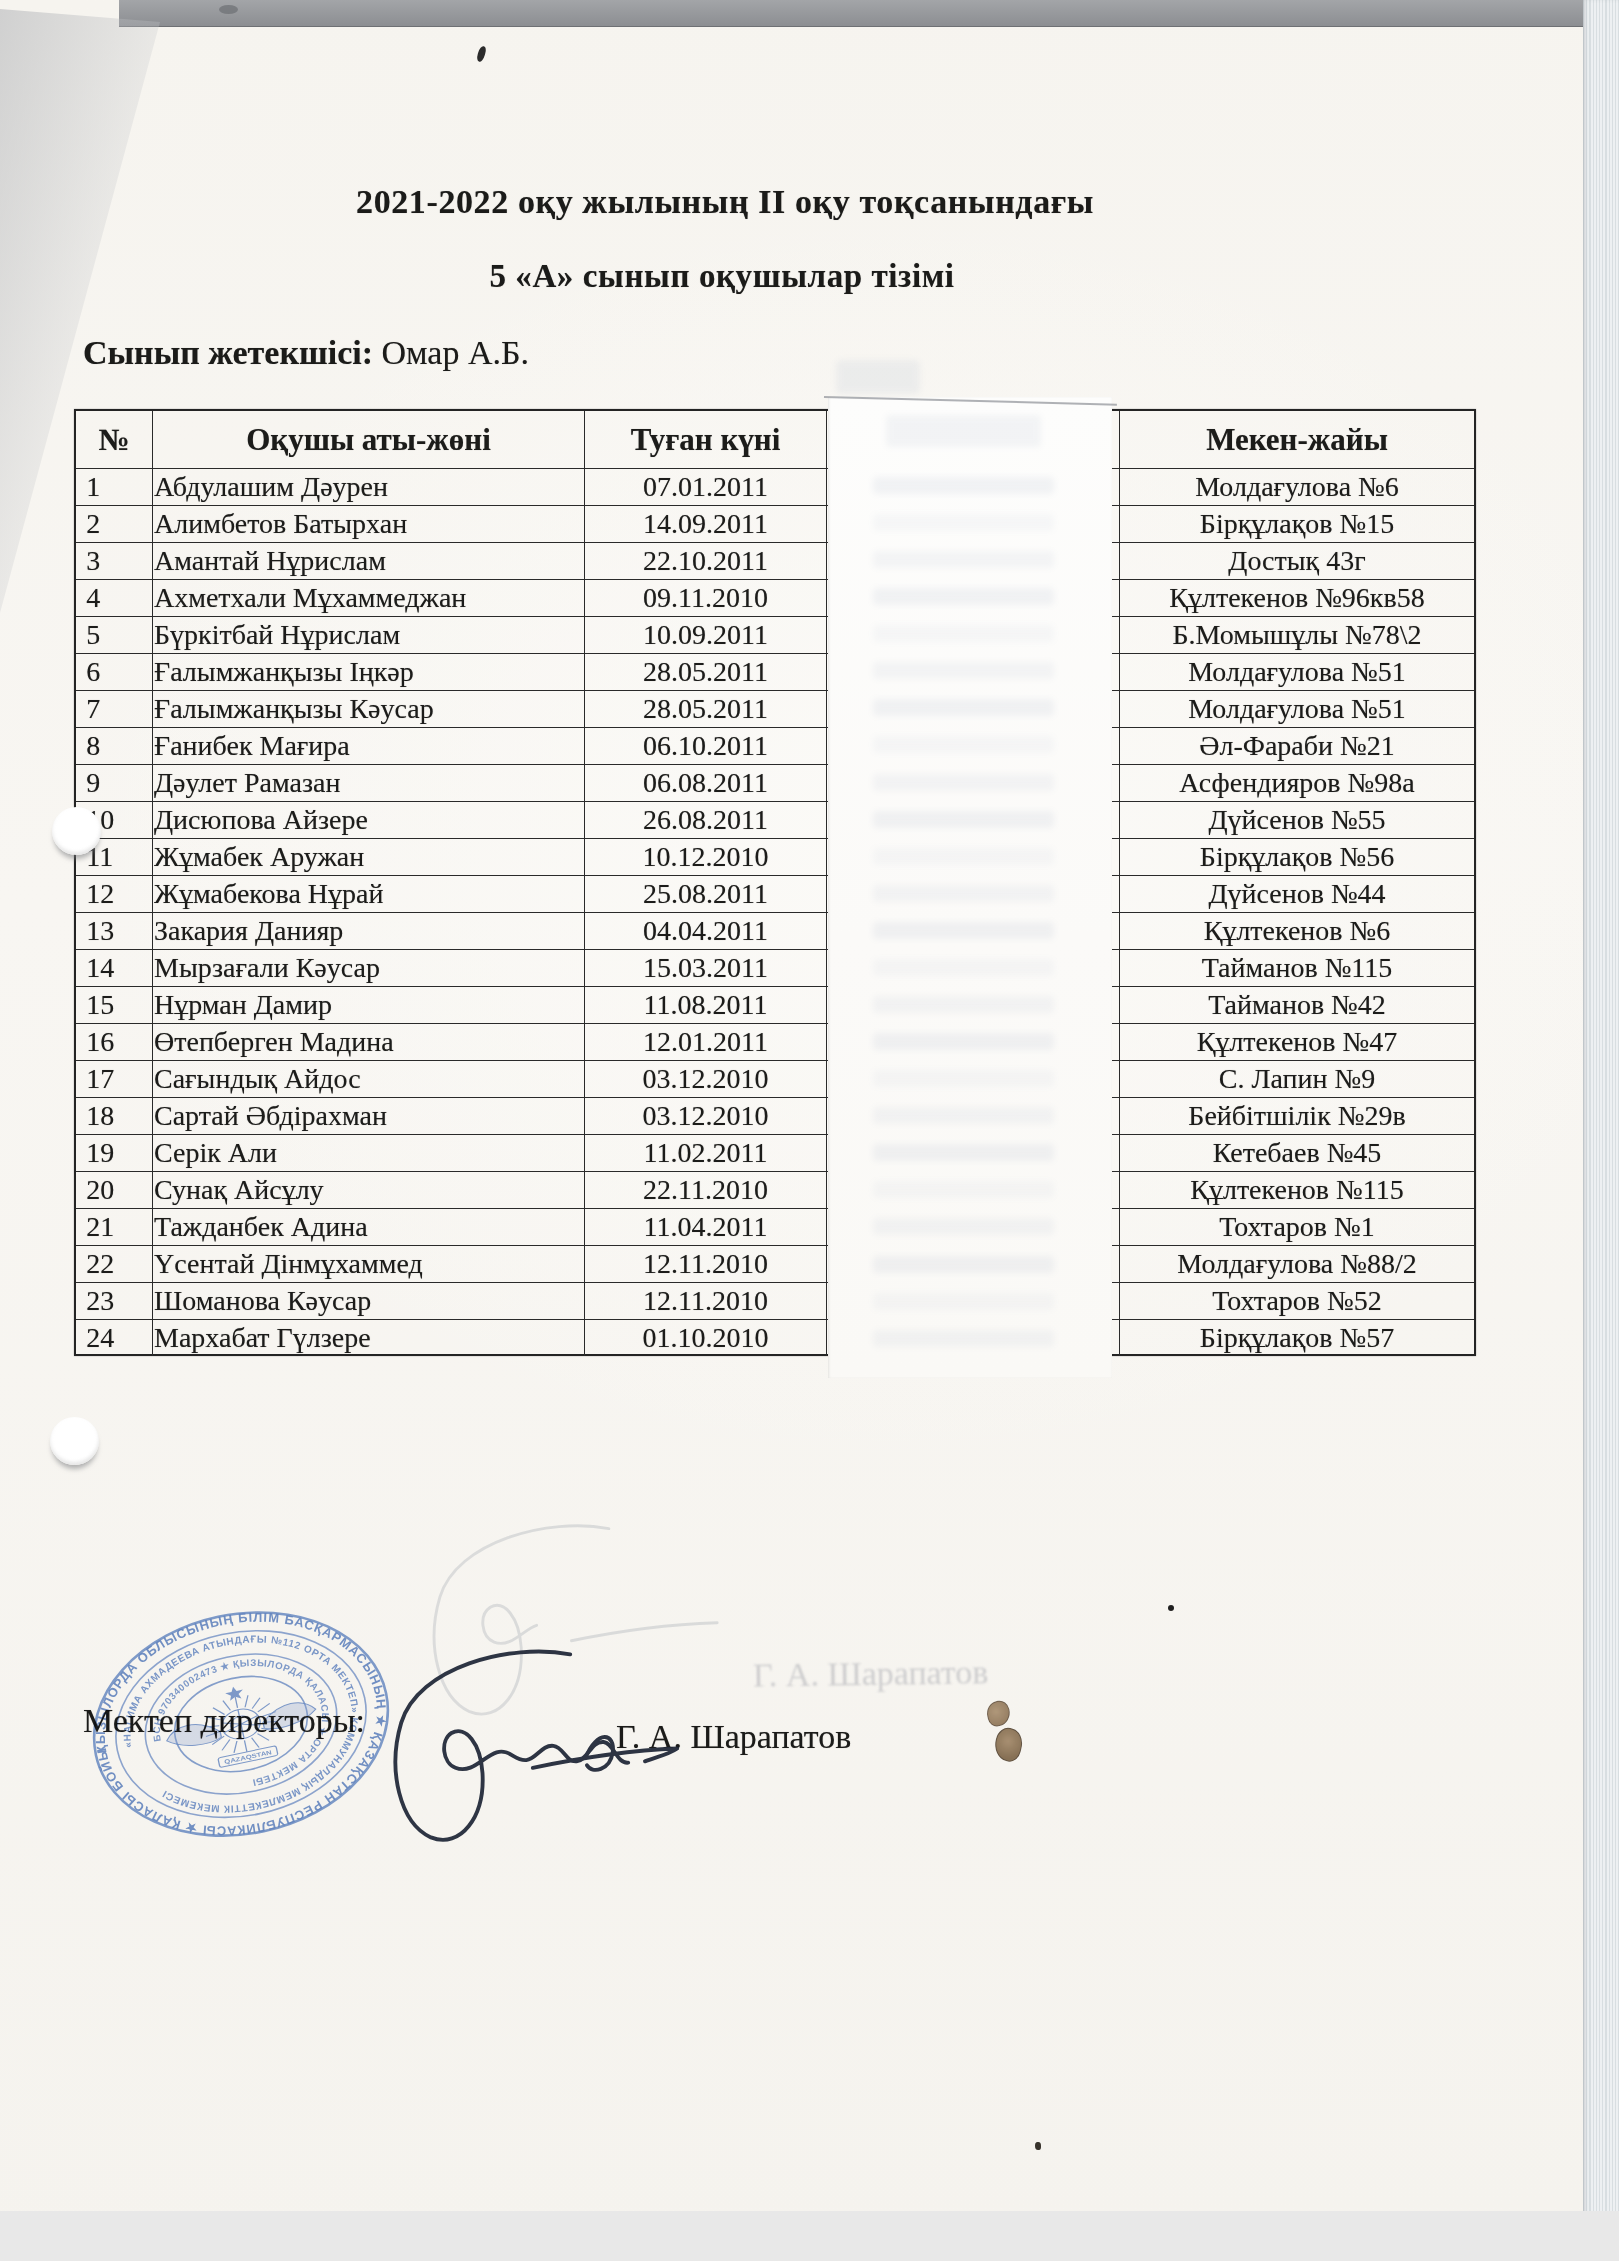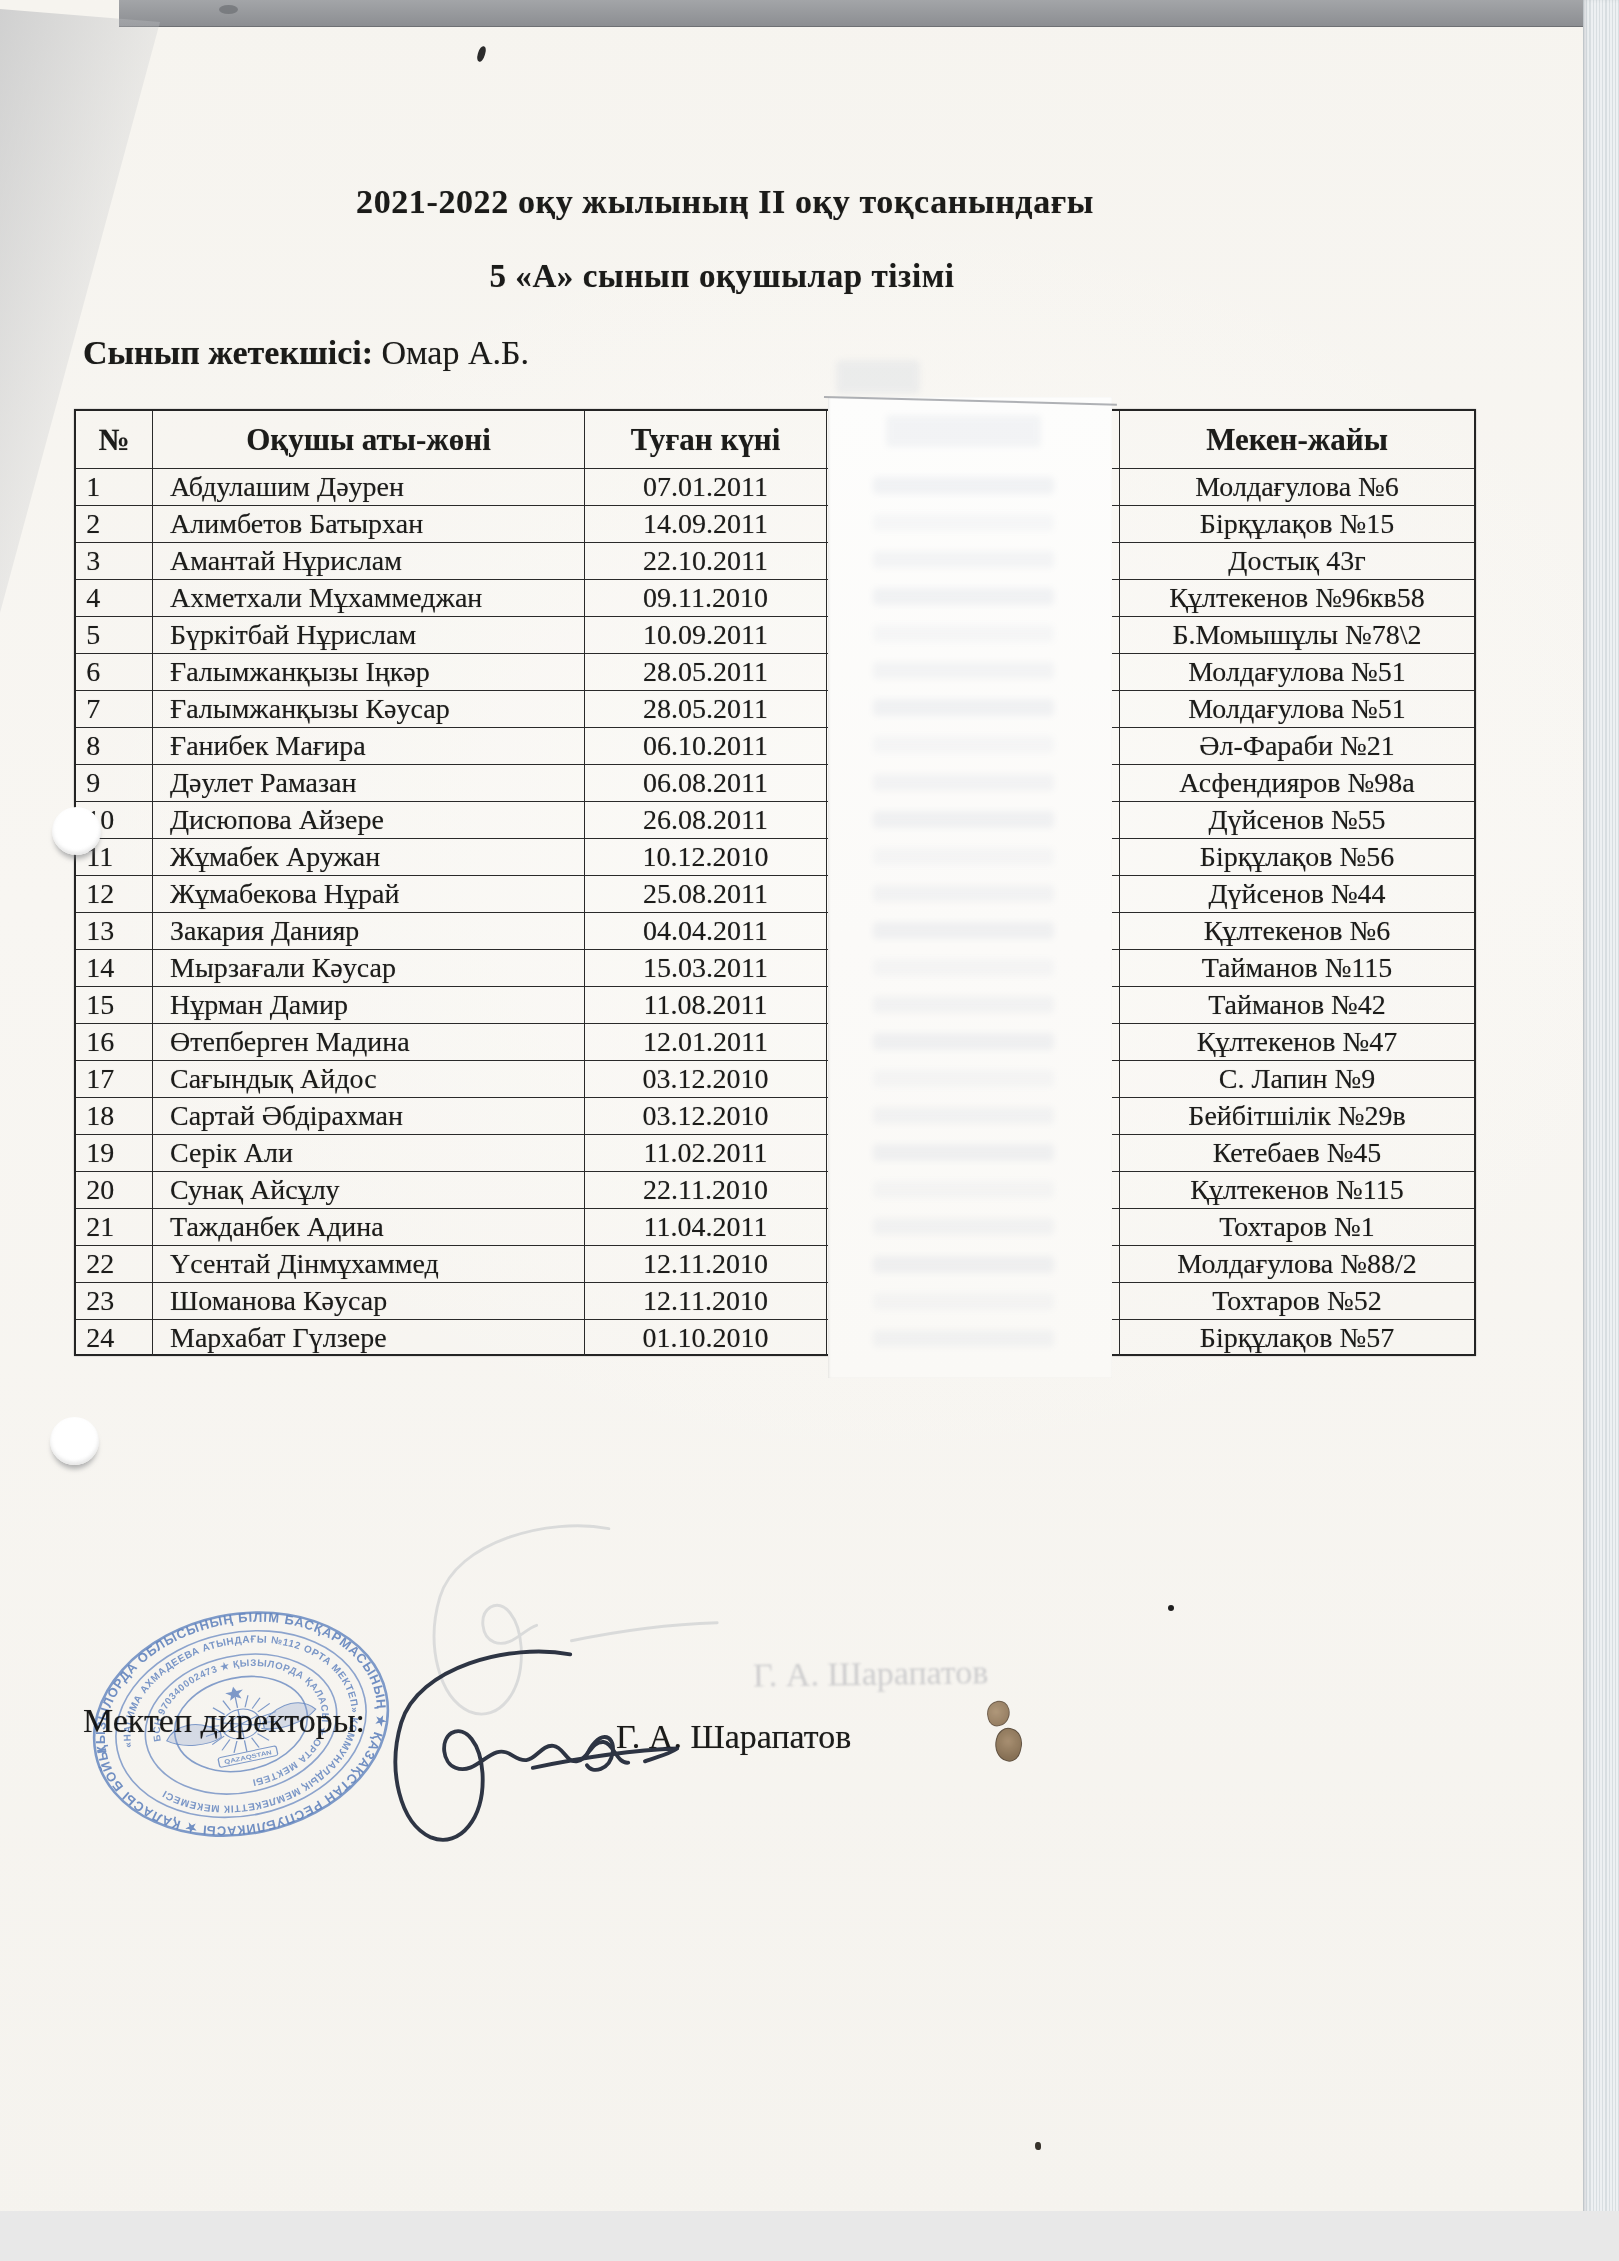--- a/index.html
+++ b/index.html
@@ -65,21 +65,21 @@
     display:grid;
     grid-template-columns:76px 432px 242px 293px 1fr;
     grid-template-rows:57px repeat(24, 37px);
     border:2.6px solid #242424;
     box-sizing:border-box;
     box-shadow:0 0 1.3px rgba(0,0,0,.35);}
   .cell{border-left:1.9px solid #2a2a2a;border-top:1.9px solid #2a2a2a;
     display:flex;align-items:center;overflow:hidden;white-space:nowrap;
     font-size:28px;color:#1c1c1a;text-shadow:0 0 0.8px rgba(35,35,35,.45);}
   .col-num{border-left:none;justify-content:flex-start;padding-left:10.3px;}
-  .col-name{justify-content:flex-start;padding-left:17px;}
+  .col-name{justify-content:flex-start;padding-left:1px;}
   .col-birth{justify-content:center;}
   .col-covered{justify-content:center;}
   .col-address{justify-content:center;}
   .hdr{border-top:none;font-weight:bold;font-size:31px;justify-content:center;padding-left:0;}
 
   
   .paper-overlay{position:absolute;left:828px;top:397px;width:284px;height:981px;
     background:linear-gradient(180deg,#fdfdfc 0%,#fbfaf8 55%,#faf9f6 100%);
     box-shadow:inset 1.9px 0 2.6px -1.3px rgba(100,100,100,.18), inset -1.3px 0 1.9px -1.3px rgba(120,120,120,.12);}
   .paper-top-edge{position:absolute;left:-3.9px;top:-1.3px;width:293px;height:1.9px;background:#9b9ea2;

